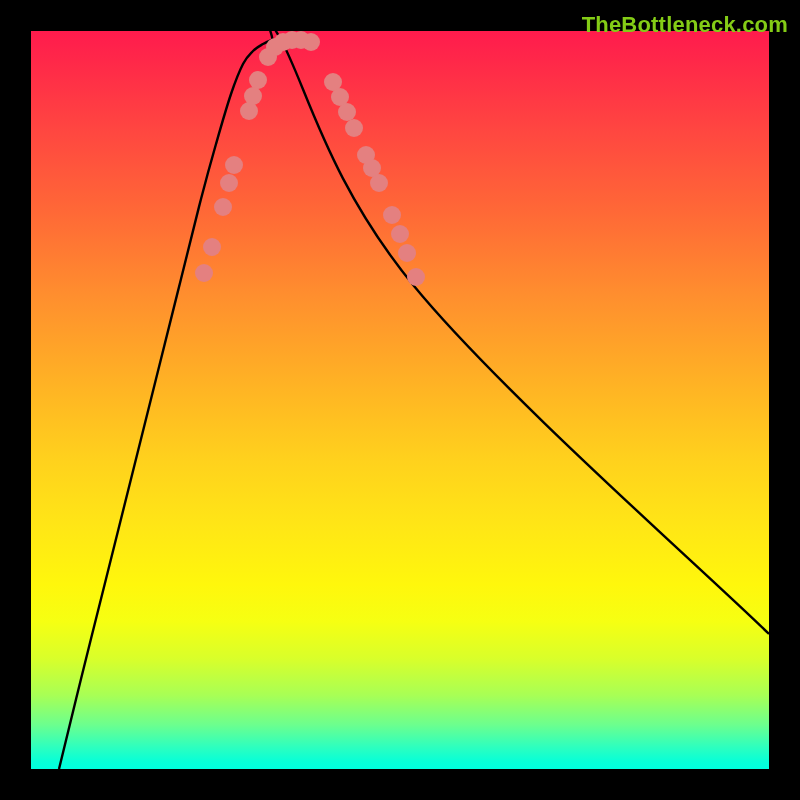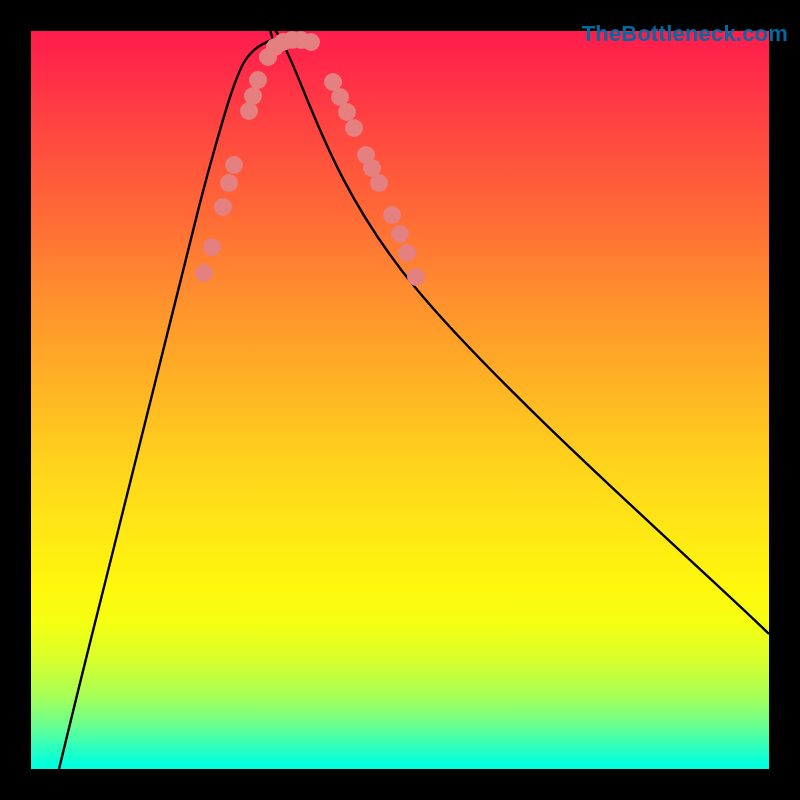--- a/index.html
+++ b/index.html
@@ -30,26 +30,26 @@
       #d9ff2a 85%,
       #a8ff55 90%,
       #6cff8e 94%,
       #2effbe 97%,
       #07ffd8 99%,
       #00ffdf 100%
     );
   }
   .watermark {
     position: absolute;
-    top: 21px;
+    top: 12px;
     right: 12px;
     font-family: Arial, Helvetica, sans-serif;
     font-size: 22px;
     font-weight: 600;
-    color: #0369a1;
+    color: #84cc16;
     letter-spacing: 0.2px;
   }
   .chart-svg {
     position: absolute;
     left: 31px;
     top: 31px;
     width: 738px;
     height: 738px;
     display: block;
   }

